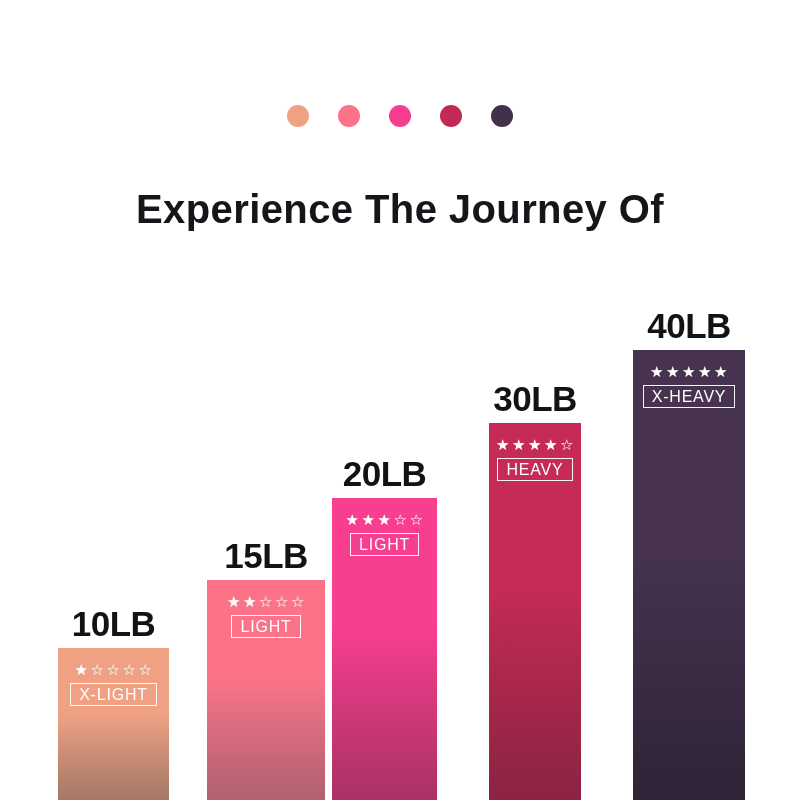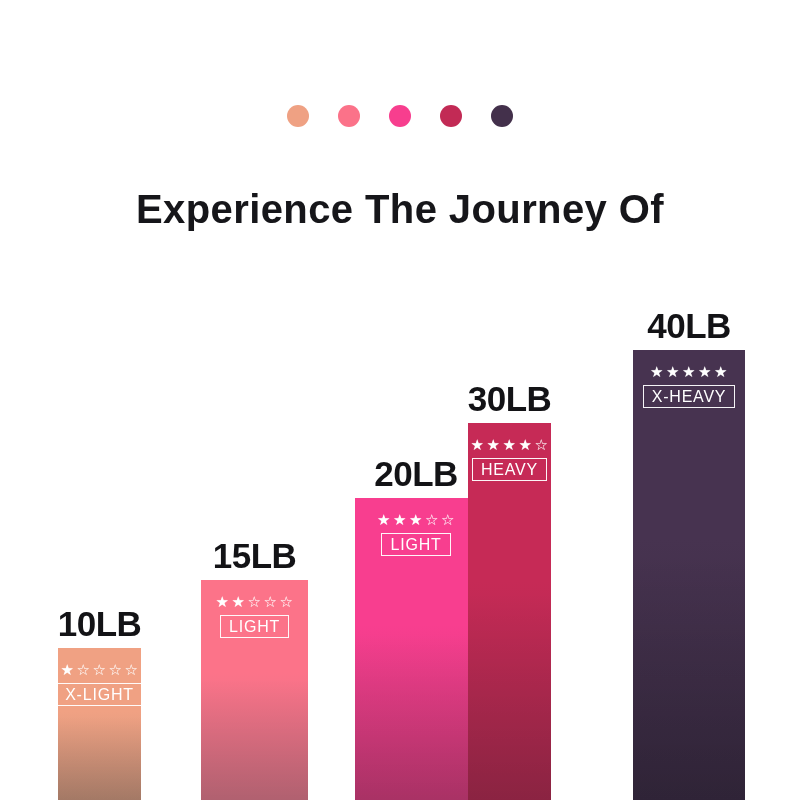--- a/index.html
+++ b/index.html
@@ -135,69 +135,69 @@
     <span class="dot" style="background: rgb(247, 62, 142);"></span>
     <span class="dot" style="background: rgb(194, 42, 85);"></span>
     <span class="dot" style="background: rgb(67, 48, 75);"></span>
   </div>
 
   <h1 class="headline">
     <span class="line">Experience The Journey Of</span>
   </h1>
 
   <div class="chart" id="chart-root">
-      <div class="bar-group" style="left: 58px; width: 83px; height: 152px;">
+      <div class="bar-group" style="left: 58px; width: 111px; height: 152px;">
         <div class="bar-weight">10LB</div>
         <div class="bar" style="background: linear-gradient(rgb(240, 161, 131) 0%, rgb(240, 161, 131) 42%, rgb(195, 144, 121) 100%);">
           <div class="bar-shade"></div>
           <div class="bar-meta">
             <div class="stars">
               <span>★</span>
               <span>☆</span>
               <span>☆</span>
               <span>☆</span>
               <span>☆</span>
             </div>
             <div class="level-badge">X-LIGHT</div>
           </div>
         </div>
       </div>
-      <div class="bar-group" style="left: 201px; width: 107px; height: 220px;">
+      <div class="bar-group" style="left: 207px; width: 118px; height: 220px;">
         <div class="bar-weight">15LB</div>
         <div class="bar" style="background: linear-gradient(rgb(252, 115, 137) 0%, rgb(252, 115, 137) 42%, rgb(210, 115, 133) 100%);">
           <div class="bar-shade"></div>
           <div class="bar-meta">
             <div class="stars">
               <span>★</span>
               <span>★</span>
               <span>☆</span>
               <span>☆</span>
               <span>☆</span>
             </div>
             <div class="level-badge">LIGHT</div>
           </div>
         </div>
       </div>
-      <div class="bar-group" style="left: 355px; width: 122px; height: 302px;">
+      <div class="bar-group" style="left: 332px; width: 105px; height: 302px;">
         <div class="bar-weight">20LB</div>
         <div class="bar" style="background: linear-gradient(rgb(248, 62, 143) 0%, rgb(248, 62, 143) 42%, rgb(201, 59, 120) 100%);">
           <div class="bar-shade"></div>
           <div class="bar-meta">
             <div class="stars">
               <span>★</span>
               <span>★</span>
               <span>★</span>
               <span>☆</span>
               <span>☆</span>
             </div>
             <div class="level-badge">LIGHT</div>
           </div>
         </div>
       </div>
-      <div class="bar-group" style="left: 468px; width: 83px; height: 377px;">
+      <div class="bar-group" style="left: 489px; width: 92px; height: 377px;">
         <div class="bar-weight">30LB</div>
         <div class="bar" style="background: linear-gradient(rgb(198, 42, 86) 0%, rgb(198, 42, 86) 42%, rgb(165, 42, 78) 100%);">
           <div class="bar-shade"></div>
           <div class="bar-meta">
             <div class="stars">
               <span>★</span>
               <span>★</span>
               <span>★</span>
               <span>★</span>
               <span>☆</span>

